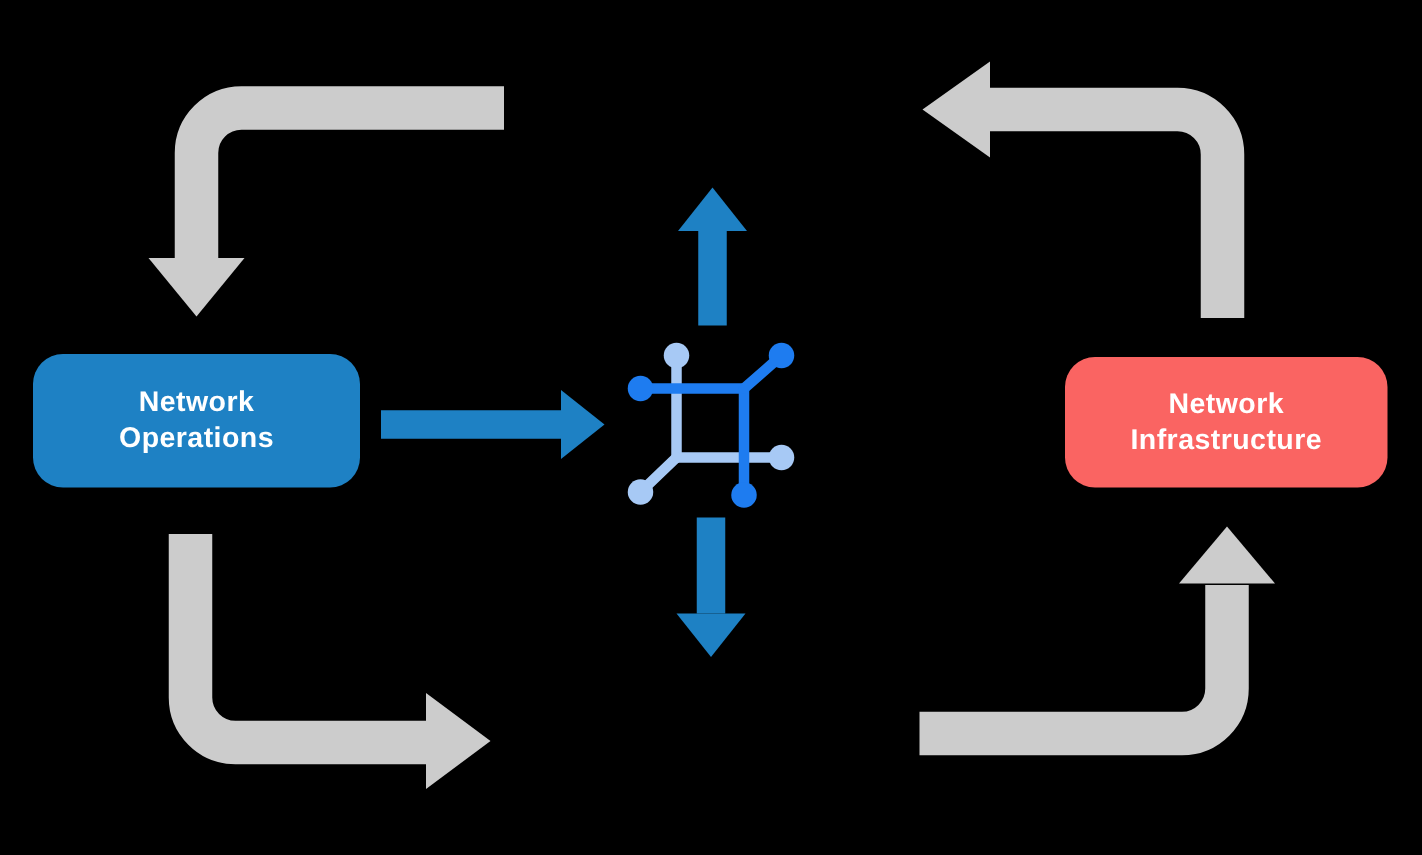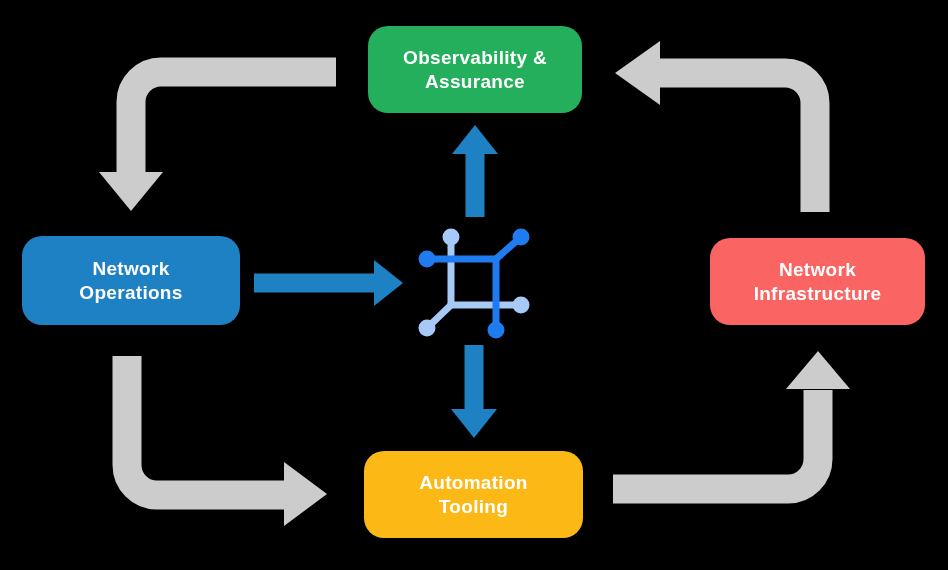--- a/index.html
+++ b/index.html
@@ -99,25 +99,21 @@
         <path d="M 496 259 L 521 237"></path>
       </g>
       <g fill="#1E7CF0">
         <circle cx="427" cy="259" r="8.5"></circle>
         <circle cx="521" cy="237" r="8.5"></circle>
         <circle cx="496" cy="330" r="8.5"></circle>
       </g>
     </g>
   </svg>
 
-  <div class="node-box node-observability" style="background-color: rgb(35, 175, 92);">Observability &amp;
-Assurance</div>
 
   <div class="node-box node-operations" style="background-color: rgb(30, 129, 196);">Network
 Operations</div>
 
   <div class="node-box node-infrastructure" style="background-color: rgb(250, 100, 98);">Network
 Infrastructure</div>
 
-  <div class="node-box node-automation" style="background-color: rgb(252, 184, 20);">Automation
-Tooling</div>
 
 </div>
 
 </body></html>

